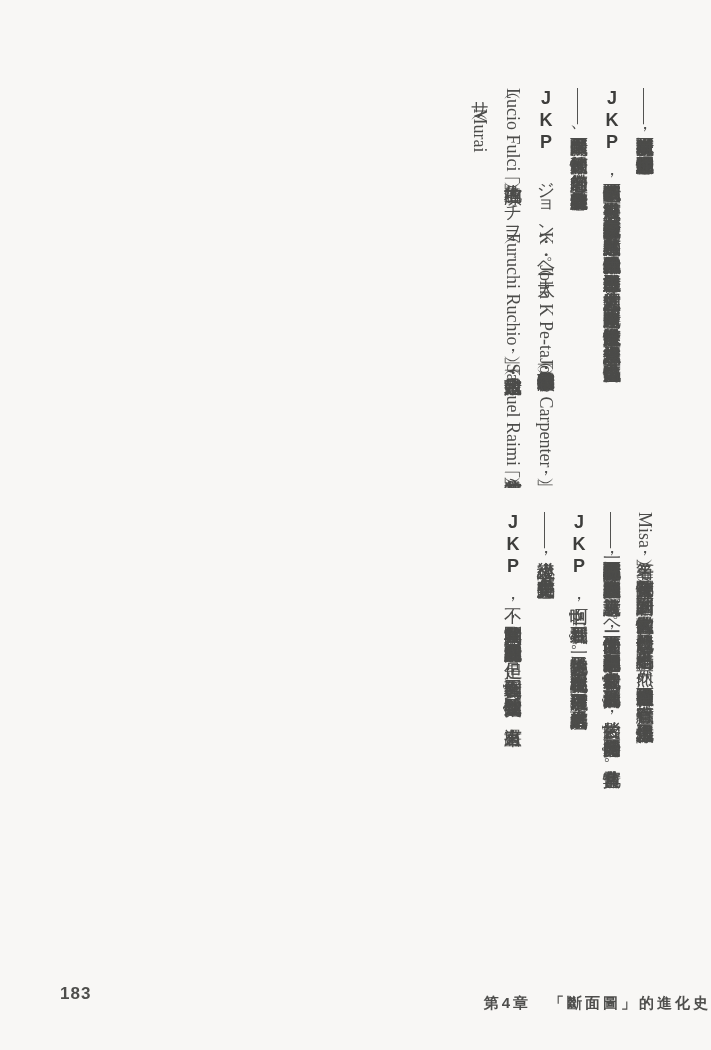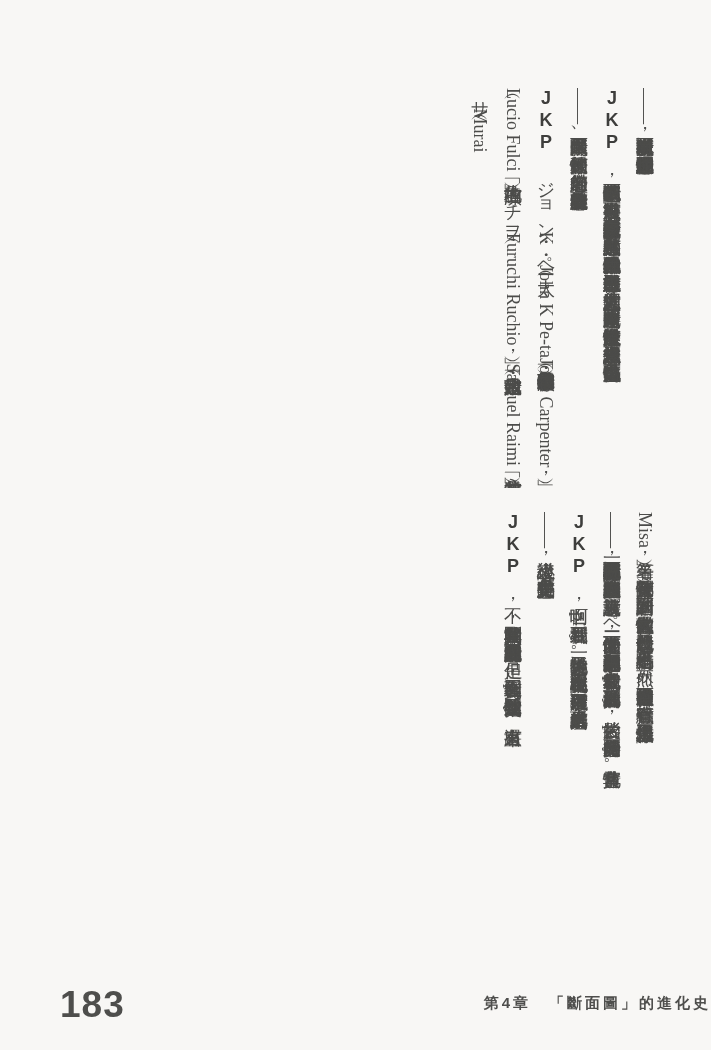--- a/index.html
+++ b/index.html
@@ -49,21 +49,21 @@
   .speaker:not(:empty) {
     margin-inline-end: 16px;
   }
   
   .footer-page-num {
     position: absolute;
     left: 60px;
     top: 984px;
     font-family: "Liberation Sans", sans-serif;
     font-weight: bold;
-    font-size: 37px;
+    font-size: 17px;
     letter-spacing: 1px;
     color: #4e4e4c;
   }
   .footer-chapter {
     position: absolute;
     left: 0;
     top: 994px;
     width: 100%;
     text-align: right;
     font-family: "Liberation Sans", sans-serif;

